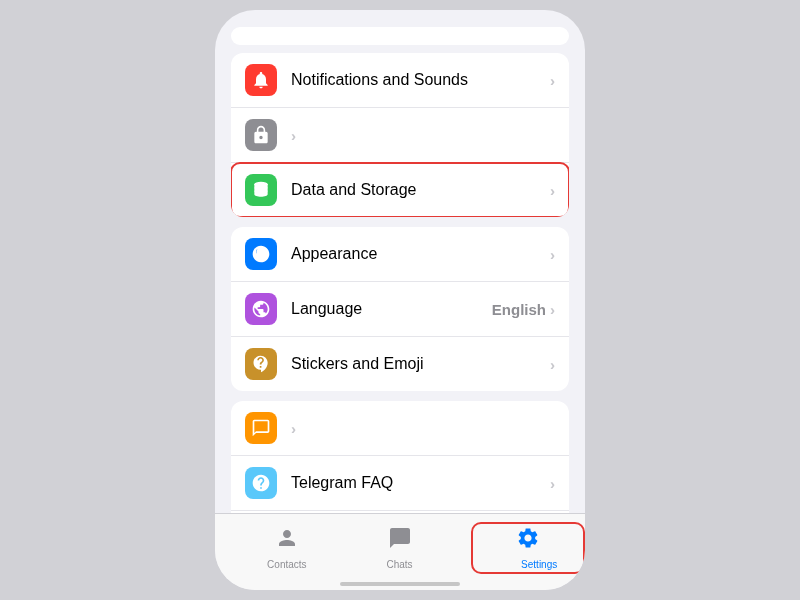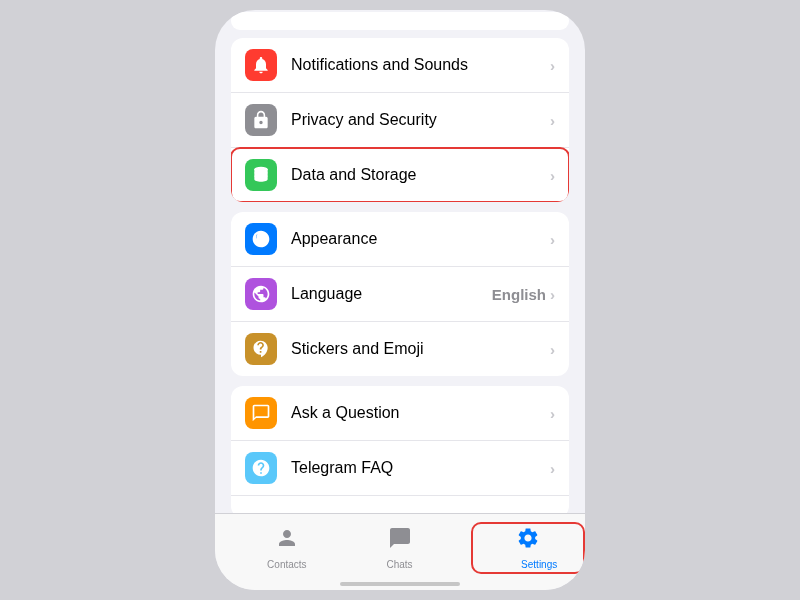--- a/index.html
+++ b/index.html
@@ -19,21 +19,21 @@
       background: #f2f2f7;
       border-radius: 40px;
       overflow: hidden;
       display: flex;
       flex-direction: column;
       position: relative;
     }
     .scroll-area {
       flex: 1;
       overflow: hidden;
-      padding: 2px 0 0 0;
+      padding: 17px 0 0 0;
     }
     
     .top-partial {
       background: white;
       margin: 0 16px 8px 16px;
       border-radius: 12px;
       height: 18px;
       overflow: hidden;
     }
     
@@ -172,21 +172,20 @@
         </div>
         <span class="row-label">Notifications and Sounds</span>
         <span class="chevron">›</span>
       </div>
       <div class="settings-row">
         <div class="icon-wrap icon-gray">
           <svg class="icon-svg" viewBox="0 0 24 24" fill="white">
               <path d="M18 8h-1V6c0-2.76-2.24-5-5-5S7 3.24 7 6v2H6c-1.1 0-2 .9-2 2v10c0 1.1.9 2 2 2h12c1.1 0 2-.9 2-2V10c0-1.1-.9-2-2-2zm-6 9c-1.1 0-2-.9-2-2s.9-2 2-2 2 .9 2 2-.9 2-2 2zm3.1-9H8.9V6c0-1.71 1.39-3.1 3.1-3.1 1.71 0 3.1 1.39 3.1 3.1v2z"></path>
             </svg>
         </div>
-        <span class="row-label">Privacy and Security</span>
         <span class="chevron">›</span>
       </div>
       <div class="settings-row highlighted">
         <div class="icon-wrap icon-green">
           <svg class="icon-svg" viewBox="0 0 24 24" fill="white">
               <ellipse cx="12" cy="5" rx="8" ry="3"></ellipse>
               <path d="M4 5v4c0 1.66 3.58 3 8 3s8-1.34 8-3V5"></path>
               <path d="M4 9v4c0 1.66 3.58 3 8 3s8-1.34 8-3V9"></path>
               <path d="M4 13v4c0 1.66 3.58 3 8 3s8-1.34 8-3v-4"></path>
             </svg>
@@ -227,21 +226,20 @@
       </div>
     </div>
 
     <div class="settings-group">
       <div class="settings-row">
         <div class="icon-wrap icon-orange">
           <svg class="icon-svg" viewBox="0 0 24 24" fill="white">
               <path d="M20 2H4c-1.1 0-2 .9-2 2v18l4-4h14c1.1 0 2-.9 2-2V4c0-1.1-.9-2-2-2zm0 14H6l-2 2V4h16v12z"></path>
             </svg>
         </div>
-        <span class="row-label">Ask a Question</span>
         <span class="chevron">›</span>
       </div>
       <div class="settings-row">
         <div class="icon-wrap icon-teal">
           <svg class="icon-svg" viewBox="0 0 24 24" fill="white">
               <path d="M12 2C6.48 2 2 6.48 2 12s4.48 10 10 10 10-4.48 10-10S17.52 2 12 2zm1 17h-2v-2h2v2zm2.07-7.75l-.9.92C13.45 12.9 13 13.5 13 15h-2v-.5c0-1.1.45-2.1 1.17-2.83l1.24-1.26c.37-.36.59-.86.59-1.41 0-1.1-.9-2-2-2s-2 .9-2 2H8c0-2.21 1.79-4 4-4s4 1.79 4 4c0 .88-.36 1.68-.93 2.25z"></path>
             </svg>
         </div>
         <span class="row-label">Telegram FAQ</span>
         <span class="chevron">›</span>

